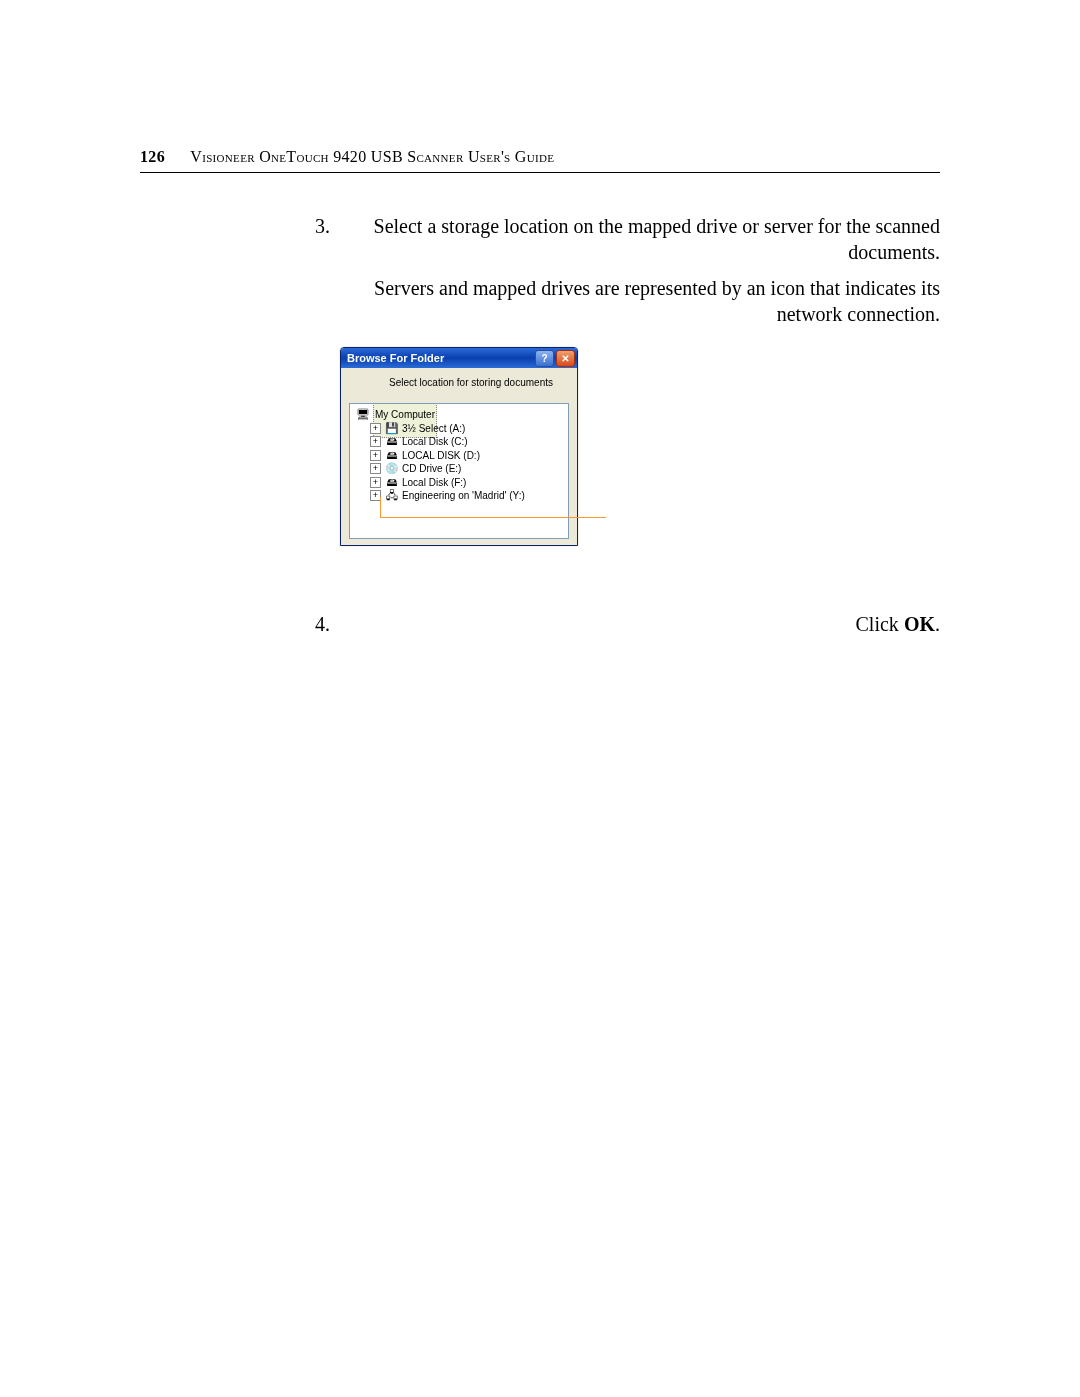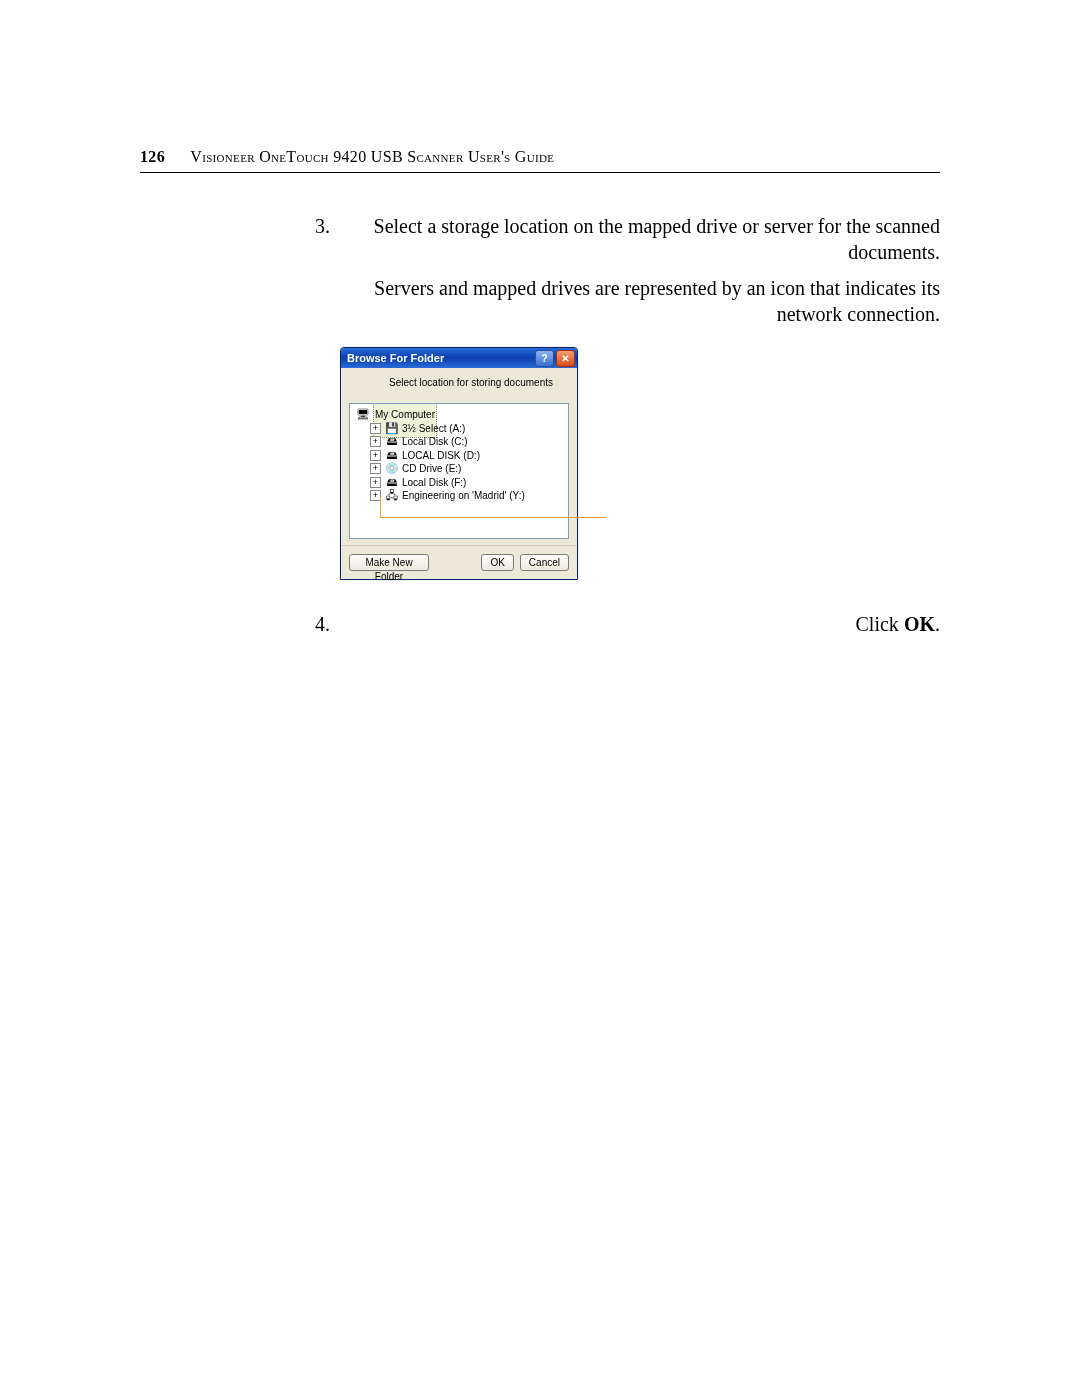--- a/index.html
+++ b/index.html
@@ -257,26 +257,20 @@
                     <span class="tree-label">Local Disk (F:)</span>
                   </div>
                   <div class="tree-row child">
                     <span class="exp">+</span>
                     <span class="ticon">🖧</span>
                     <span class="tree-label">Engineering on 'Madrid' (Y:)</span>
                   </div>
                 </div>
               </div>
             </div>
-            <div class="dlg-buttons">
-              <button class="winbtn btn-mnf">Make New Folder</button>
-              <span class="spacer"></span>
-              <button class="winbtn">OK</button>
-              <button class="winbtn">Cancel</button>
-            </div>
           </div>
           <div class="callout-line"></div>
         </div>
       </li>
 
       <li>
         <span class="num">4.</span>
         <p>
           <span>Click </span><b>OK</b><span>.</span>
         </p>

